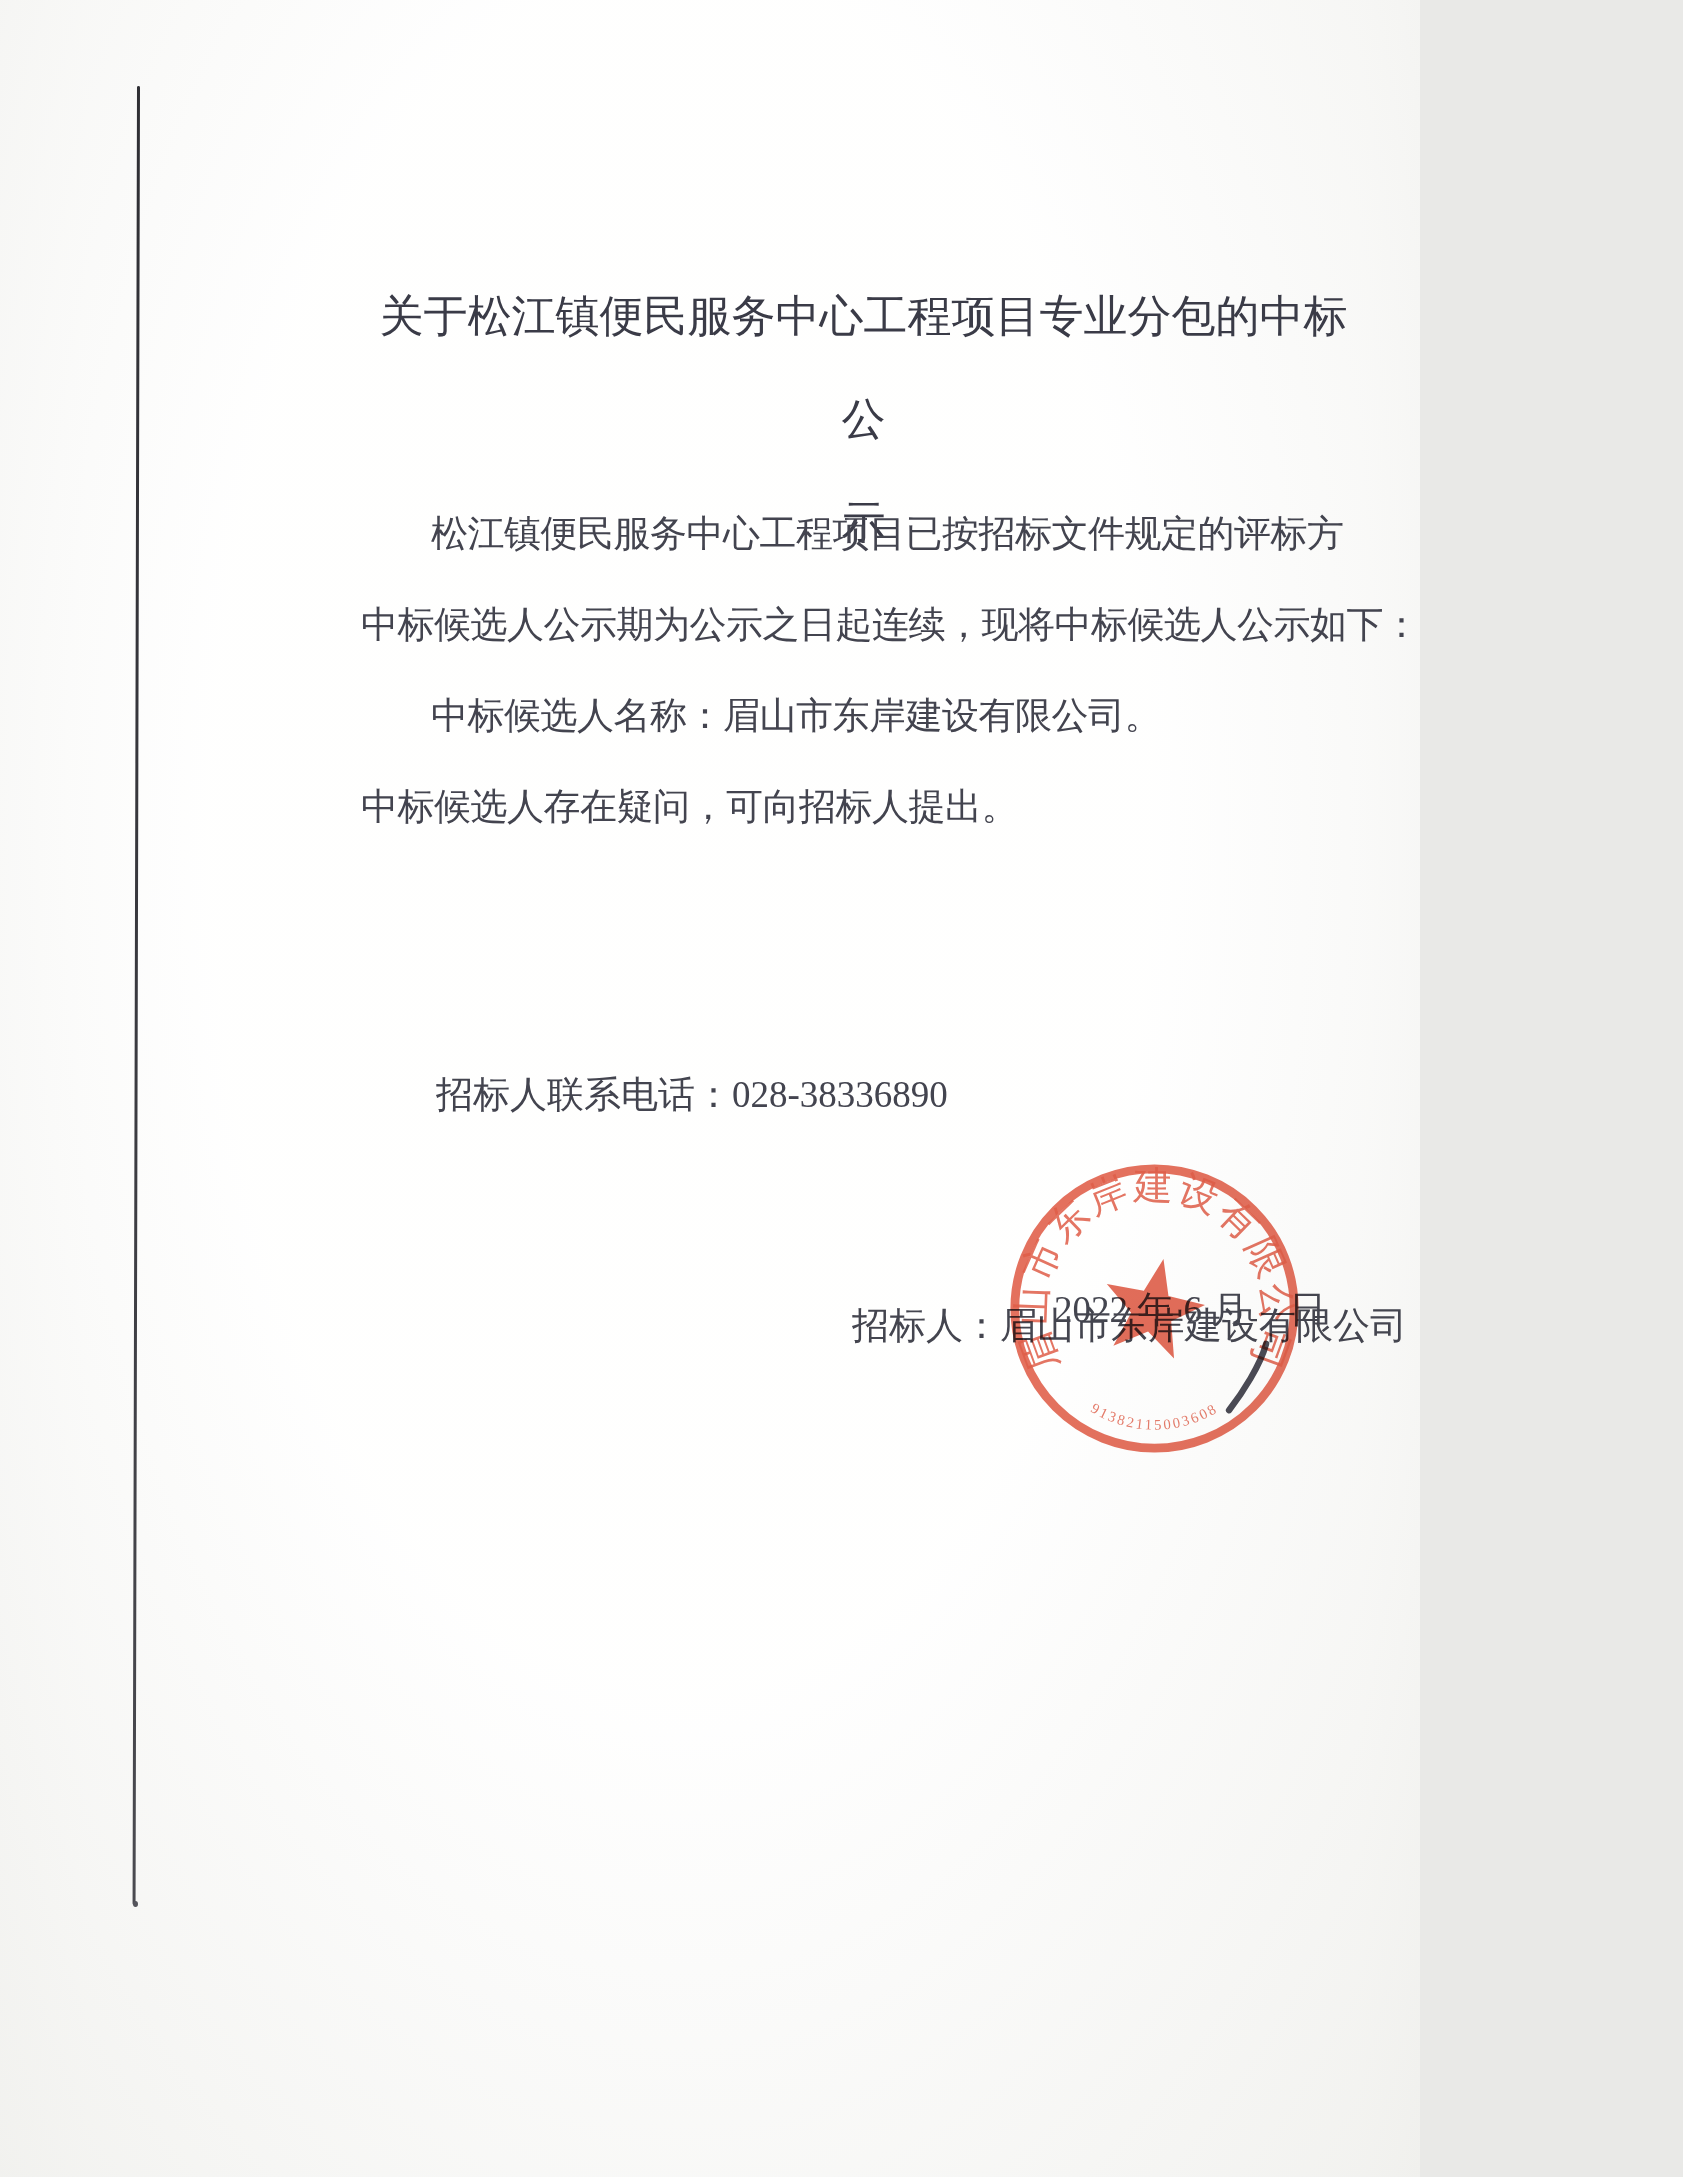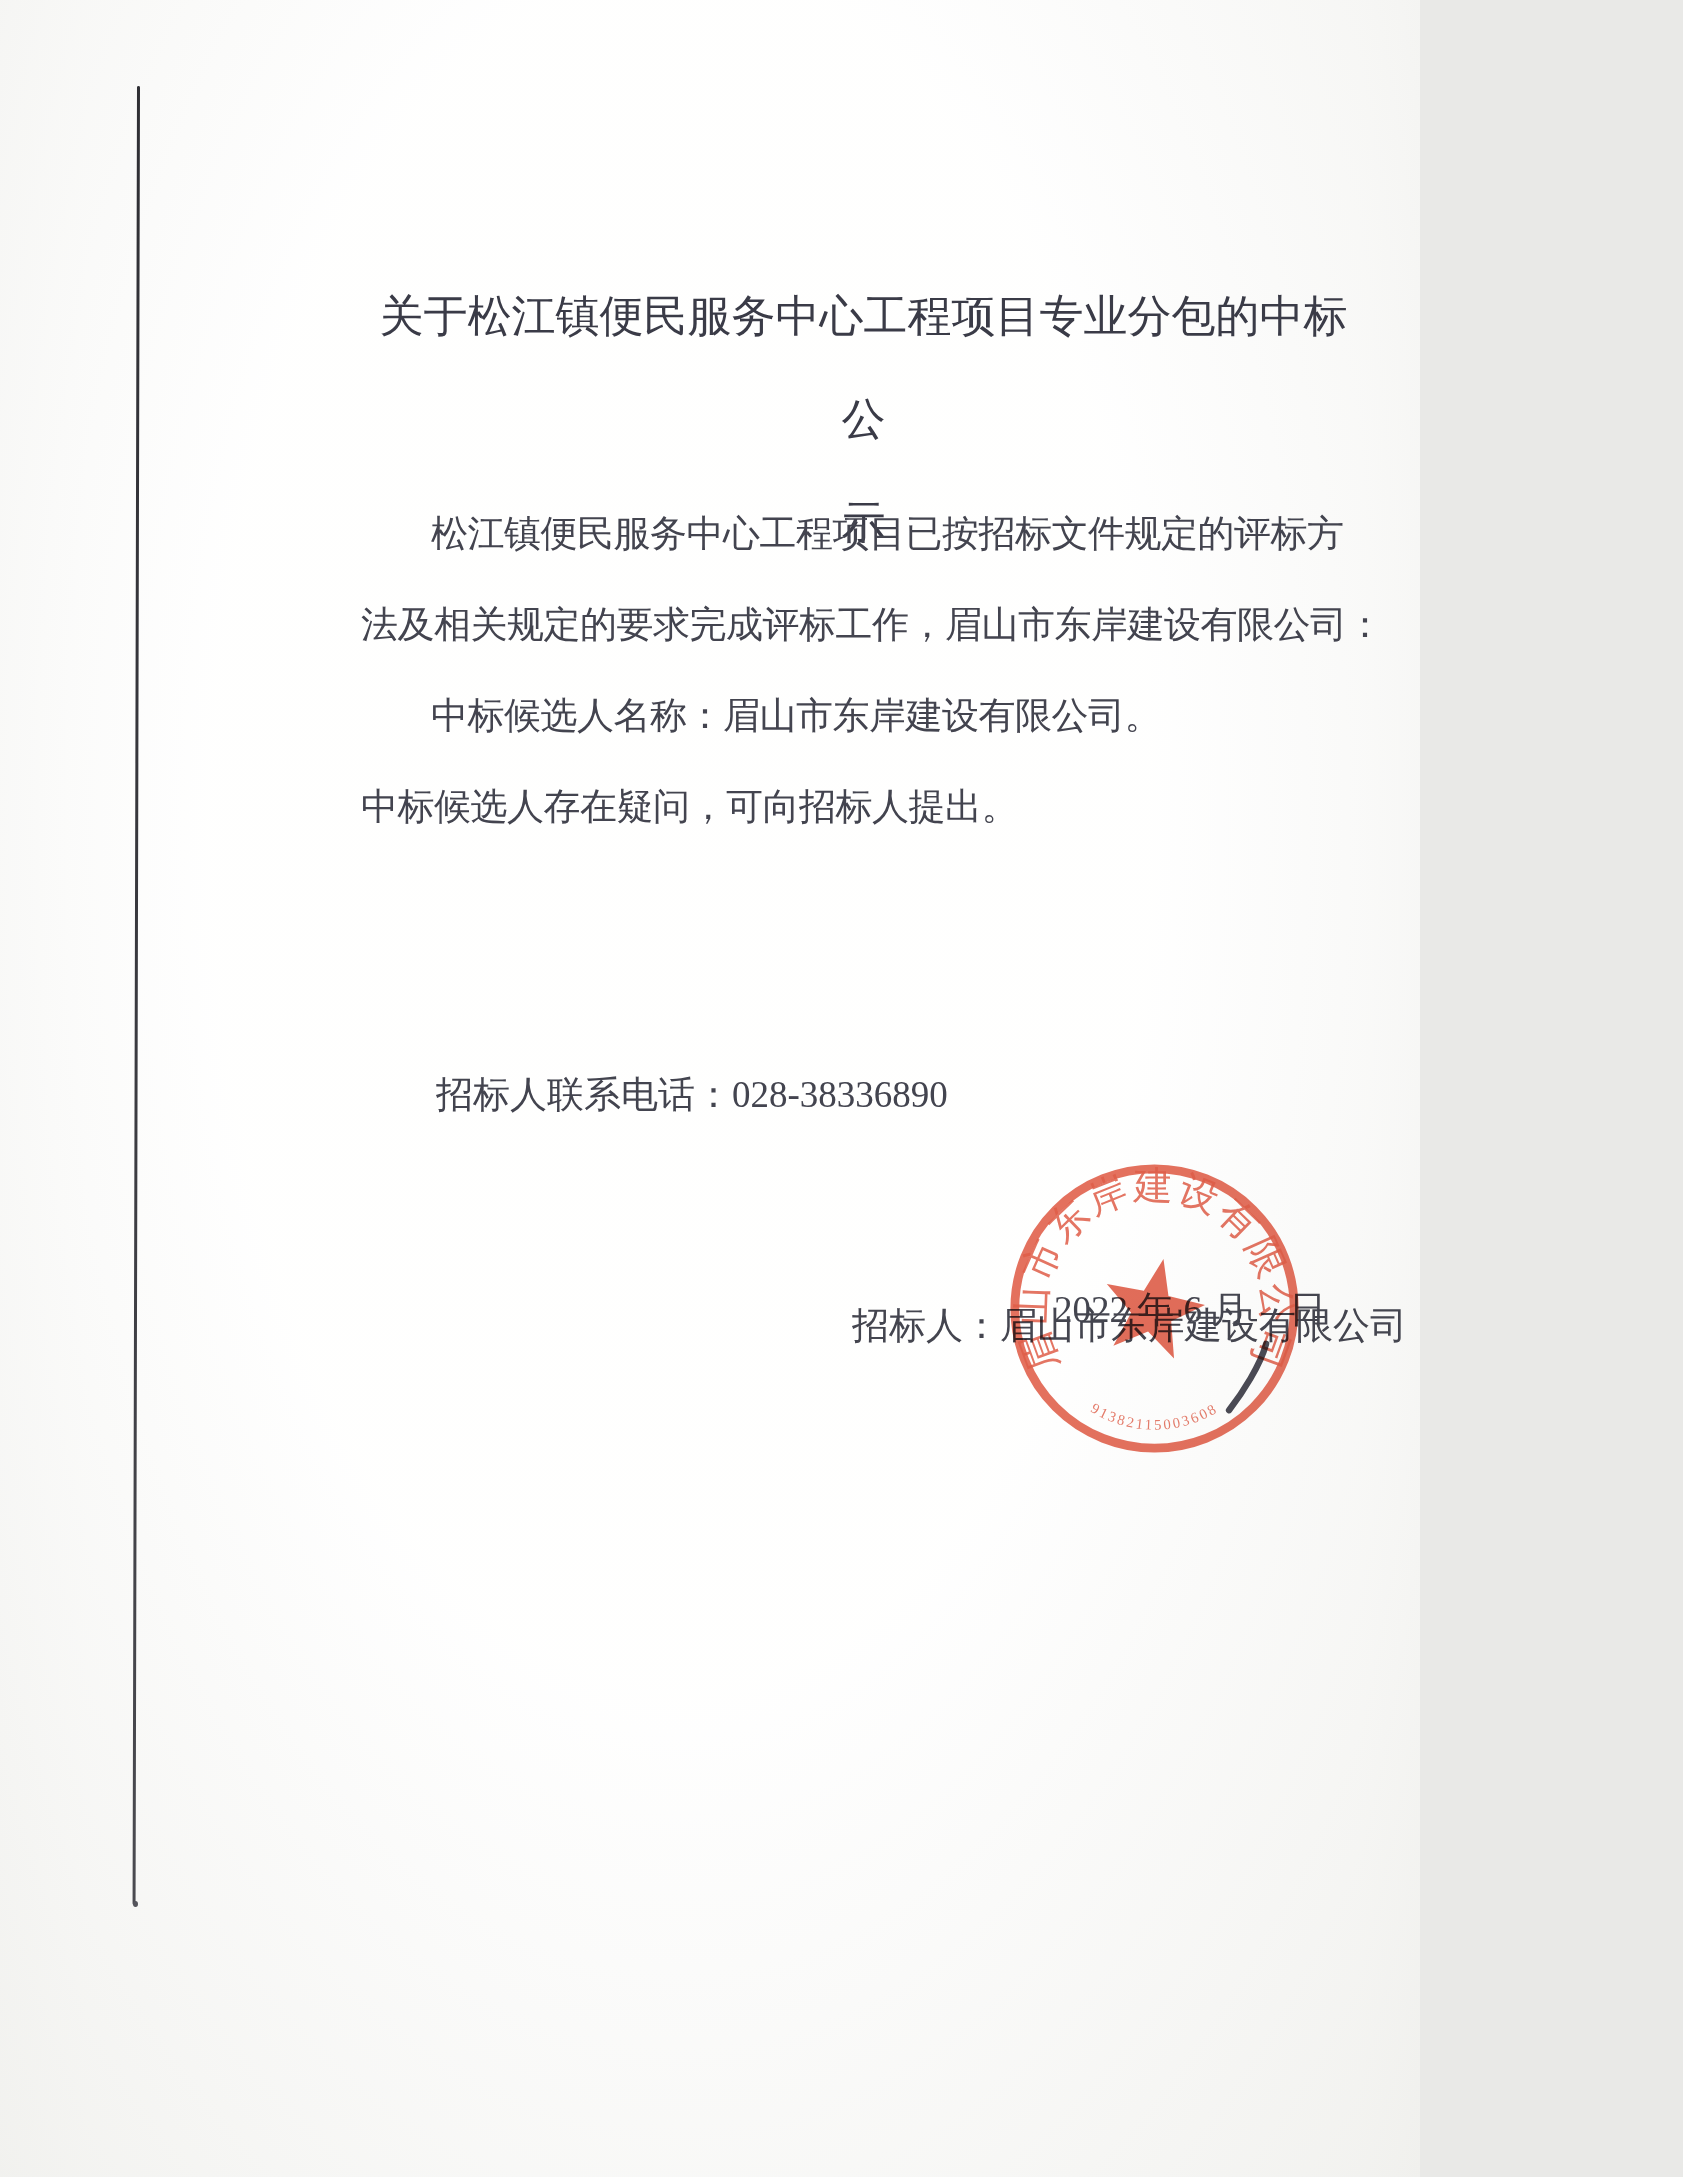--- a/index.html
+++ b/index.html
@@ -69,21 +69,21 @@
   <div class="speck speck-a"></div>
   <div class="speck speck-b"></div>
 
   <div class="title">
     <div>关于松江镇便民服务中心工程项目专业分包的中标公</div>
     <div>示</div>
   </div>
 
   <div class="body-block">
     <div class="line indent">松江镇便民服务中心工程项目已按招标文件规定的评标方</div>
-    <div class="line">法及相关规定的要求完成评标工作，眉山市东岸建设有限公司：</div>
+    <div class="line">中标候选人公示期为公示之日起连续，现将中标候选人公示如下：</div>
     <div class="line indent">中标候选人名称：眉山市东岸建设有限公司。</div>
     <div class="line">中标候选人存在疑问，可向招标人提出。</div>
   </div>
 
   <div class="contact">招标人联系电话：028-38336890</div>
 
   <div class="signer">招标人：眉山市东岸建设有限公司</div>
 
   <div class="date-line">
     <span>2022 年 6 月</span><span class="gap"></span><span>日</span>

